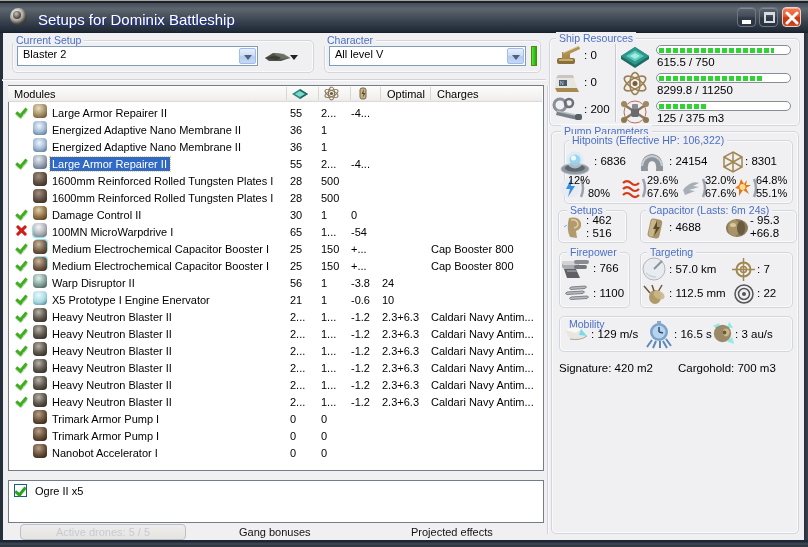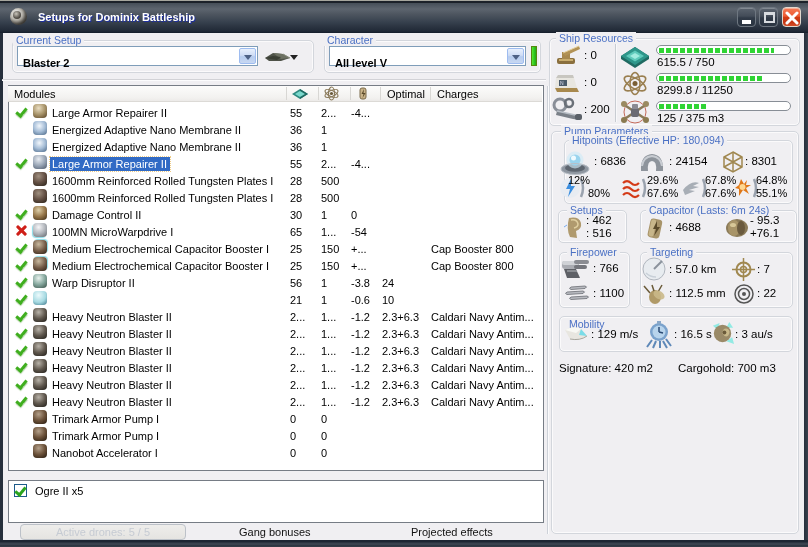--- a/index.html
+++ b/index.html
@@ -6,39 +6,39 @@
 html,body{width:808px;height:547px;overflow:hidden}
 body{position:relative;font-family:"Liberation Sans",sans-serif;background:#f0eff2;color:#000}
 .abs{position:absolute}
 
 #titlebar{position:absolute;left:0;top:0;width:808px;height:33px;
 background:linear-gradient(#a6a69e 0,#a6a69e 1px,#1c222a 1px,#1c222a 3px,#454e58 3px,#5d656f 9px,#4e5660 14px,#37414e 22px,#2a3340 27px,#212a37 31px,#141d2a 33px);}
 #titleicon{position:absolute;left:10px;top:8px;width:17px;height:17px;border-radius:50%;
 background:radial-gradient(circle at 35% 30%,#f2f2f0,#b9b6ae 40%,#6e6a62 75%,#3a3630 100%);box-shadow:inset -2px -2px 3px rgba(0,0,0,.5)}
 #titleicon:before{content:"";position:absolute;left:3px;top:3px;width:8px;height:8px;border-radius:50%;
 background:radial-gradient(circle at 40% 35%,#c9c5bb,#55514a 60%,#2e2a24)}
-#titletext{position:absolute;left:38px;top:11px;font-size:11px;font-weight:bold;color:#fff;
+#titletext{position:absolute;left:38px;top:11px;font-size:15px;font-weight:normal;color:#fff;
 text-shadow:1px 1px 0 #1e2f9e}
 .wbtn{position:absolute;top:7px;width:19px;height:20px;border-radius:4px;border:1px solid #6e7781}
 #btnmin,#btnmax{background:linear-gradient(#5b646f,#434c58 45%,#303a47 55%,#2b3542);box-shadow:inset 0 1px 0 rgba(255,255,255,.25)}
 #btnmin{left:737px}
 #btnmax{left:759px}
 #btnclose{left:782px;background:linear-gradient(#f47a55 0,#ee5b33 45%,#d03a12 52%,#c63613 80%,#d4502a);border:1px solid #e0d8ce;box-shadow:inset 0 1px 0 rgba(255,255,255,.4)}
 #btnmin i{position:absolute;left:4px;top:12px;width:9px;height:4px;background:#fff}
 #btnmax i{position:absolute;left:4px;top:4px;width:11px;height:11px;border:2px solid #d7dbdf;border-top-width:3px}
 #btnclose svg{position:absolute;left:2px;top:3px}
 #brdl{position:absolute;left:0;top:33px;width:3px;height:507px;background:#262f3c}
 #brdr{position:absolute;left:804px;top:33px;width:4px;height:507px;background:linear-gradient(90deg,#262f3c,#38414d)}
 #brdb{position:absolute;left:0;top:540px;width:808px;height:7px;background:linear-gradient(#1d2633 0,#1d2633 2px,#39424e 3px,#39424e 5px,#222b37 6px,#434b55 7px)}
 
 .grp{position:absolute;border:1px solid #d3d6dc;border-radius:5px;box-shadow:inset 0 0 0 1px rgba(255,255,255,.7)}
 .glab{position:absolute;font-size:10.5px;color:#4a70c4;background:#f0eff2;padding:0 3px;white-space:nowrap}
 
 .combo{position:absolute;background:#fff;border:1px solid #7f9db9;font-size:11px}
-.combo b{position:absolute;left:5px;top:10px;font-weight:bold;white-space:nowrap}
+.combo b{position:absolute;left:5px;top:1px;font-weight:normal;white-space:nowrap}
 .carrow{position:absolute;top:1px;width:17px;border-radius:2px;border:1px solid #9ebcf0;
 background:linear-gradient(#e8f0fc,#cfddf5 45%,#b6ccee 55%,#c8d8f2)}
 .carrow:before{content:"";position:absolute;left:4px;top:6px;border-left:4px solid transparent;border-right:4px solid transparent;border-top:5px solid #4d6185}
 #greenbar{position:absolute;left:531px;top:46px;width:6px;height:20px;border:1px solid #55880f;
 background:linear-gradient(90deg,#55e832,#2ec51e 60%,#27a818)}
 
 #mlist{position:absolute;left:8px;top:85px;width:536px;height:386px;background:#fff;border:1px solid #767c85}
 #mhead{position:absolute;left:8px;top:86px;width:534px;height:16px;
 background:linear-gradient(#fcfcfb,#f2f1ef 80%,#eceae8);border-bottom:1px solid #dcdad6;font-size:11px}
 #mhead span{position:absolute;top:2px}
@@ -236,20 +236,21 @@
     <i class="ic i-warp"></i>
     <span class="nm">Warp Disruptor II</span>
     <span class="c1">56</span>
     <span class="c2">1</span>
     <span class="c3">-3.8</span>
     <span class="c4">24</span>
   </div>
 <div class="row" style="top:289px">
     <em class="ck"></em>
     <i class="ic i-web"></i>
+    <span class="nm">X5 Prototype I Engine Enervator</span>
     <span class="c1">21</span>
     <span class="c2">1</span>
     <span class="c3">-0.6</span>
     <span class="c4">10</span>
   </div>
 <div class="row" style="top:306px">
     <em class="ck"></em>
     <i class="ic i-gun"></i>
     <span class="nm">Heavy Neutron Blaster II</span>
     <span class="c1">2...</span>
@@ -397,21 +398,21 @@
 </svg>
 <div class="pbar" style="left:656px;top:101px">
     <div class="pfill" style="width:47px"></div>
   </div>
 <div class="val" style="left:657px;top:112px">125 / 375 m3</div>
 
 <div class="grp" style="left:551px;top:131px;width:248px;height:403px"></div>
 <div class="glab" style="left:561px;top:125px">Pump Parameters</div>
 
 <div class="grp" style="left:564px;top:140px;width:229px;height:64px"></div>
-<div class="glab" style="left:569px;top:134px">Hitpoints (Effective HP: 180,094)</div>
+<div class="glab" style="left:569px;top:134px">Hitpoints (Effective HP: 106,322)</div>
 <svg class="abs" style="left:560px;top:149px" width="30" height="26" viewBox="0 0 30 26">
   <ellipse cx="15" cy="20" rx="14" ry="5.5" fill="#8e96a0"></ellipse>
   <ellipse cx="15" cy="19" rx="10" ry="3.8" fill="#5e6670"></ellipse>
   <circle cx="15" cy="11" r="8.5" fill="#cfeaf6" opacity=".65"></circle>
   <circle cx="15" cy="11" r="5.5" fill="#9ad4ee"></circle>
   <circle cx="13.5" cy="9" r="2.5" fill="#eefaff"></circle>
   <ellipse cx="15" cy="20" rx="14" ry="5.5" fill="none" stroke="#b8bec6" stroke-width="1"></ellipse>
 </svg>
 <div class="val" style="left:594px;top:155px">: 6836</div>
 <svg class="abs" style="left:638px;top:150px" width="28" height="24" viewBox="0 0 28 24">
@@ -441,21 +442,21 @@
    <path d="M2 19 Q6 15 10 19 T18 19"></path>
   </g>
   <path d="M22 3 Q26 12 22 21" fill="none" stroke="#9aa2ae" stroke-width="2.5"></path>
 </svg>
 <div class="val rv" style="left:647px;top:174px">29.6%</div>
 <div class="val rv" style="left:647px;top:187px">67.6%</div>
 <svg class="abs" style="left:681px;top:176px" width="26" height="25" viewBox="0 0 26 25">
   <path d="M2 14 Q10 4 18 7 L12 10 L18 11 L8 14 L14 15 L4 19 Z" fill="#a8aeb6"></path>
   <path d="M22 3 Q26 12 22 21" fill="none" stroke="#9aa2ae" stroke-width="2.5"></path>
 </svg>
-<div class="val rv" style="left:705px;top:174px">67.8%</div>
+<div class="val rv" style="left:705px;top:174px">32.0%</div>
 <div class="val rv" style="left:705px;top:187px">67.6%</div>
 <svg class="abs" style="left:734px;top:176px" width="24" height="25" viewBox="0 0 24 25">
   <path d="M7 3 L10 8 L13 4 L12 9 L17 9 L12 12 L15 18 L9 14 L5 20 L5 13 L1 12 L5 9 Z" fill="#e07818"></path>
   <circle cx="8.5" cy="11" r="3" fill="#ffd890"></circle>
   <path d="M20 3 Q24 12 20 21" fill="none" stroke="#9aa2ae" stroke-width="2.5"></path>
 </svg>
 <div class="val rv" style="left:756px;top:174px">64.8%</div>
 <div class="val rv" style="left:756px;top:187px">55.1%</div>
 
 <div class="grp" style="left:558px;top:210px;width:69px;height:33px"></div>
@@ -476,21 +477,21 @@
   <path d="M12 6 L8 14 H11 L9 21 L15 12 H12 Z" fill="#5a4a2a"></path>
 </svg>
 <div class="val" style="left:669px;top:221px">: 4688</div>
 <svg class="abs" style="left:724px;top:215px" width="26" height="26" viewBox="0 0 26 26">
   <ellipse cx="13" cy="13" rx="11" ry="9" fill="#8a7a58"></ellipse>
   <ellipse cx="10" cy="13" rx="6" ry="8" fill="#a89468"></ellipse>
   <ellipse cx="17" cy="13" rx="4" ry="7" fill="#6a5a3e"></ellipse>
   <ellipse cx="9" cy="10" rx="3" ry="2" fill="#d8c898"></ellipse>
 </svg>
 <div class="val" style="left:750px;top:214px">- 95.3</div>
-<div class="val" style="left:750px;top:227px">+76.1</div>
+<div class="val" style="left:750px;top:227px">+66.8</div>
 
 <div class="grp" style="left:559px;top:252px;width:71px;height:56px"></div>
 <div class="glab" style="left:567px;top:246px">Firepower</div>
 <svg class="abs" style="left:561px;top:258px" width="30" height="23" viewBox="0 0 30 23">
   <rect x="1" y="3" width="17" height="8" rx="3" fill="#aaacb2"></rect>
   <rect x="1" y="3" width="17" height="4" rx="2" fill="#d0d2d6"></rect>
   <rect x="13" y="2" width="15" height="4" rx="2" fill="#8a8c92"></rect>
   <rect x="13" y="7" width="13" height="4" rx="2" fill="#74767c"></rect>
   <path d="M3 11 L15 11 L19 20 L6 20 Z" fill="#5e6066"></path>
   <path d="M6 13 L16 13" stroke="#9a9ca2" stroke-width="1.5"></path>

